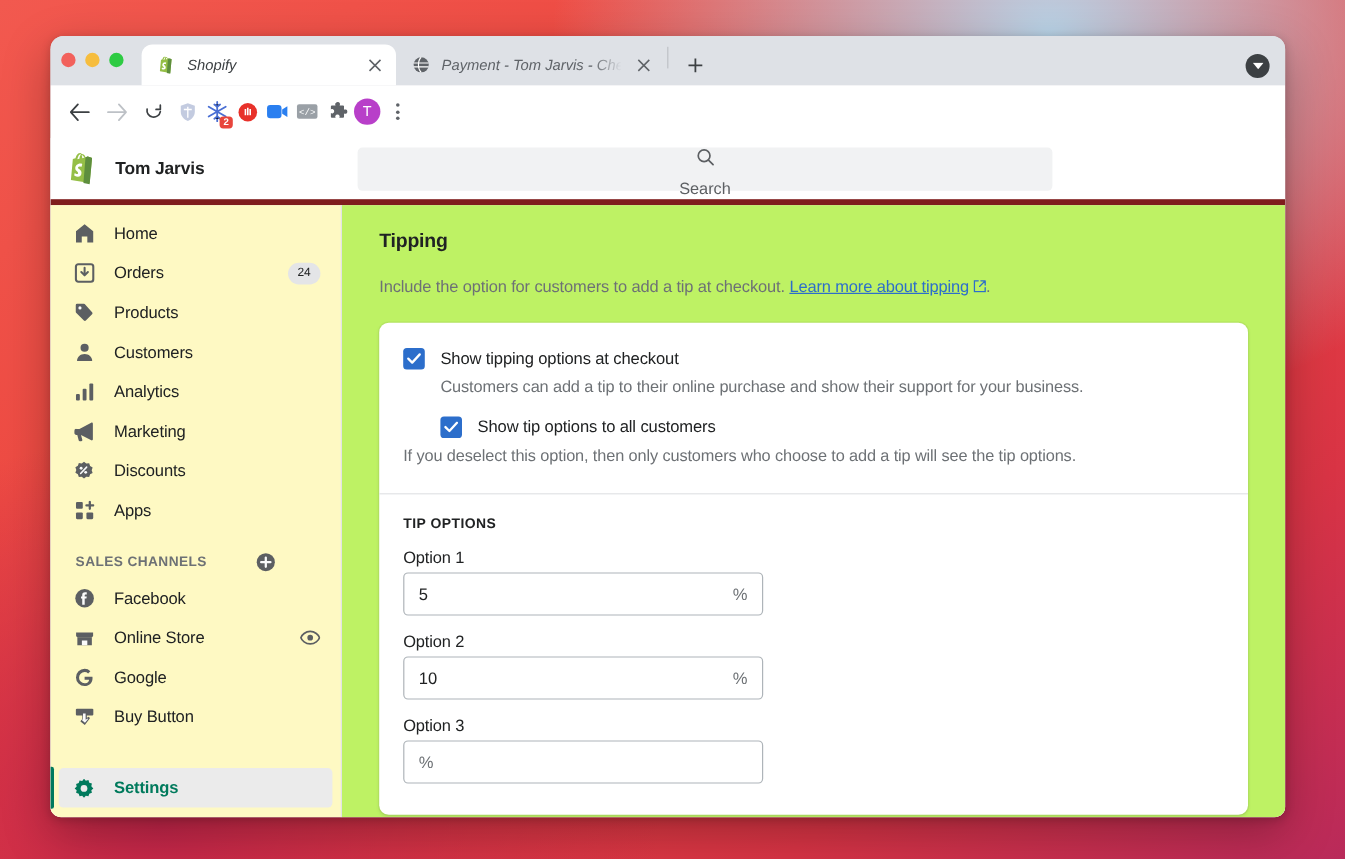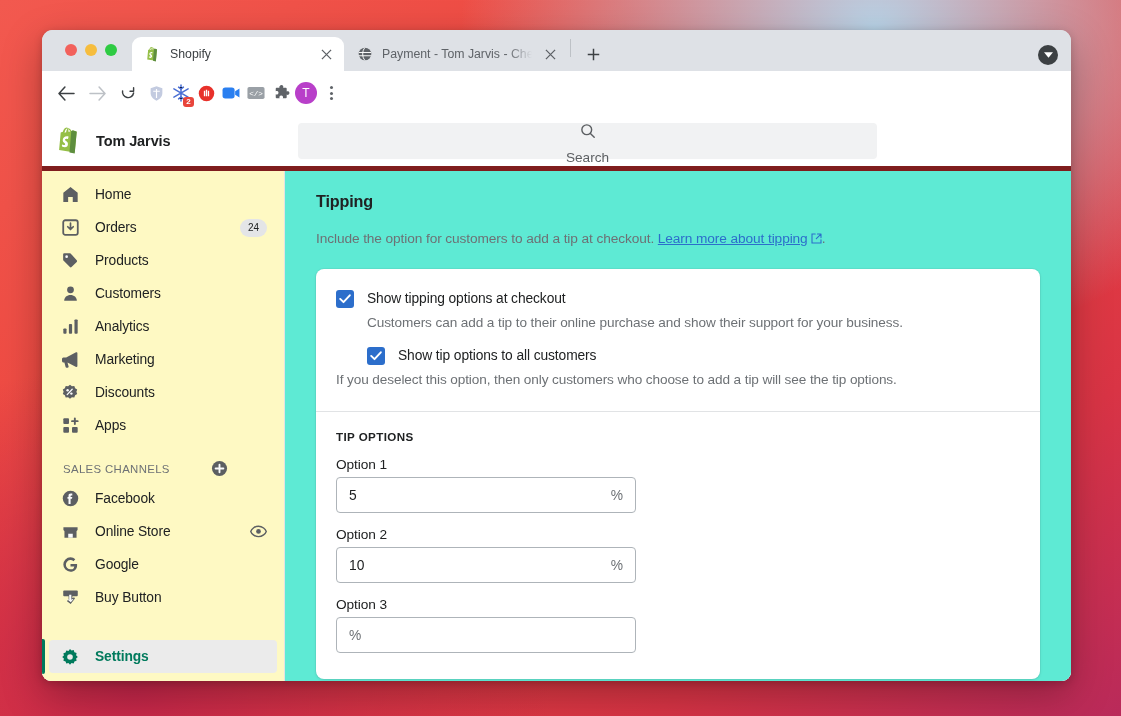--- a/index.html
+++ b/index.html
@@ -26,21 +26,22 @@
     box-shadow: 0 14px 40px rgba(0,0,0,.28), 0 2px 8px rgba(0,0,0,.18);
     overflow: hidden;
     display: flex; flex-direction: column;
   }
 
   
   .tabstrip {
     height: 41px; background: #dee1e6;
     display: flex; align-items: flex-end;
     position: relative; flex: 0 0 auto;
-    padding-left: 23px;
+    padding-left: 9px;
+    font-style: italic;
   }
   .traffic { display: flex; align-items: center; gap: 8px; height: 41px; padding-bottom: 2px; }
   .dot { width: 12px; height: 12px; border-radius: 50%; }
   .dot.red { background: #f2615c; }
   .dot.yellow { background: #f6bd3e; }
   .dot.green { background: #2ecb43; }
 
   .tab {
     height: 34px; display: flex; align-items: center;
     padding: 0 9px 0 13px; gap: 9px;
@@ -136,32 +137,32 @@
     font-size: 13.8px; color: #202223; position: relative;
   }
   .nav-ico { width: 20px; height: 20px; flex: 0 0 20px; display: flex; align-items: center; justify-content: center; }
   .nav-label { flex: 1 1 auto; letter-spacing: -.1px; }
   .badge {
     background: #e4e5e7; color: #202223; font-size: 10px;
     border-radius: 10px; padding: 2px 8px; line-height: 14px; text-align: center;
   }
   .sec-head {
     display: flex; align-items: center; margin: 18px 14px 5px 21px;
-    font-size: 11.4px; font-weight: 400; color: #6d7175; letter-spacing: .35px;
+    font-size: 11.4px; font-weight: 700; color: #6d7175; letter-spacing: .35px;
   }
   .sec-head span { flex: 1 1 auto; }
   .nav-item.selected { background: #ebebeb; color: #007a5c; font-weight: 600; }
   .nav-item.selected .accent {
     position: absolute; left: -7px; top: -1px; width: 3px; height: 35px; background: #007a5c; border-radius: 0 2px 2px 0;
   }
   .eye-btn { width: 18px; height: 18px; flex: 0 0 18px; display: flex; align-items: center; justify-content: center; }
   .spacer { flex: 1 1 auto; }
 
   
-  .main { flex: 1 1 auto; background: #5eead4; padding: 20px 31px 0 31px; min-width: 0; overflow: hidden; }
+  .main { flex: 1 1 auto; background: #bef264; padding: 20px 31px 0 31px; min-width: 0; overflow: hidden; }
   .page-title { font-size: 16.2px; font-weight: 600; color: #202223; letter-spacing: -.15px; margin-top: 1px; }
   .page-desc { font-size: 13.7px; color: #6d7175; margin-top: 20px; letter-spacing: -.1px; }
   .page-desc a { color: #2c6ecb; text-decoration: underline; }
   .ext-ico { display: inline-block; vertical-align: -1px; margin-left: 3px; }
 
   .card {
     margin-top: 22px; background: #fff; border-radius: 8px;
     box-shadow: 0 0 0 1px rgba(63,63,68,.05), 0 1px 3px rgba(63,63,68,.13);
   }
   .card-pad { padding: 20px 20px 22px 20px; }

